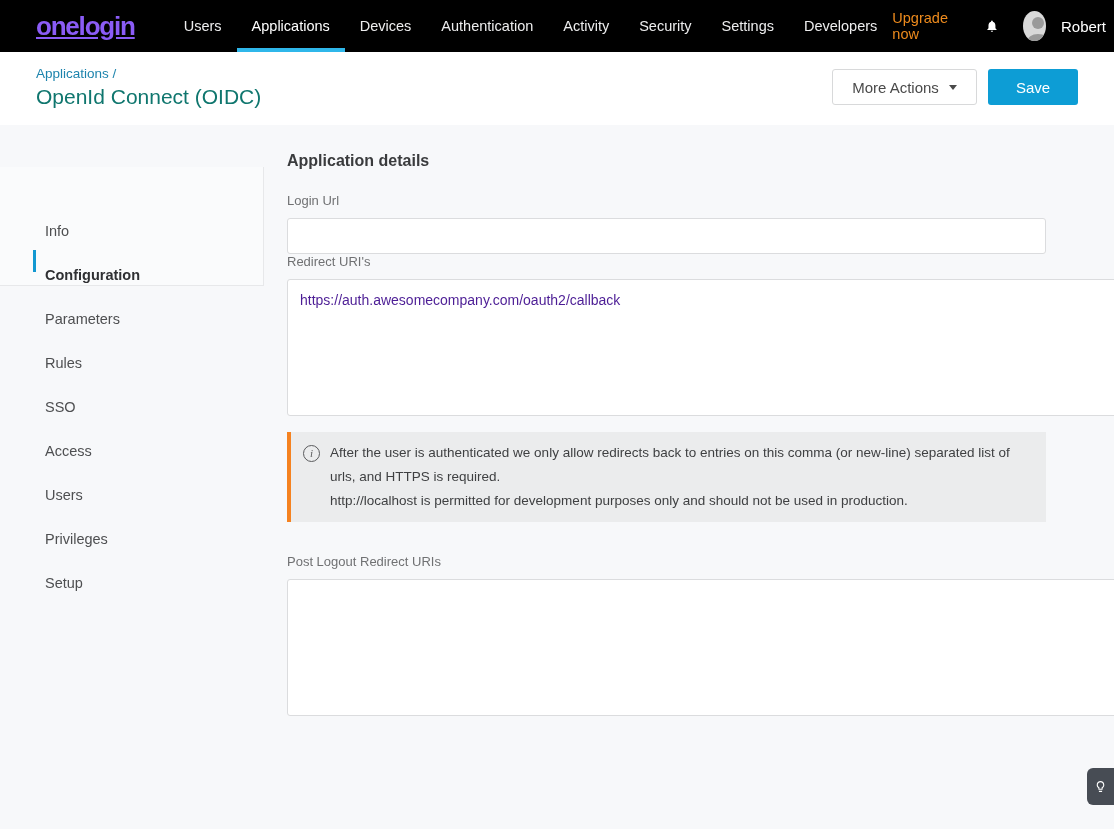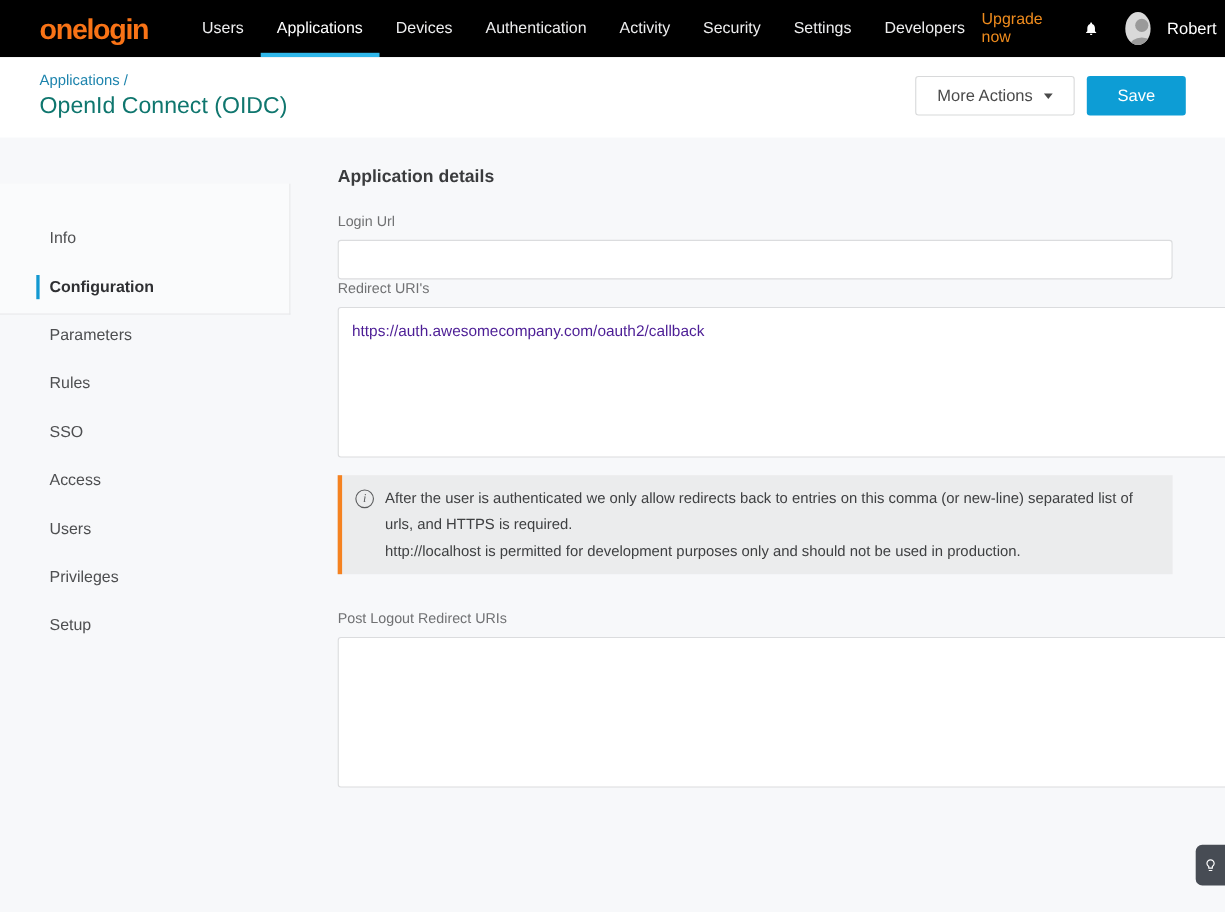--- a/index.html
+++ b/index.html
@@ -2,21 +2,21 @@
 <html><head>
 <meta charset="utf-8">
 <style>
   * { margin:0; padding:0; box-sizing:border-box; }
   html,body { width:1114px; height:829px; }
   body { font-family:"Liberation Sans", sans-serif; background:#f7f8fa; overflow:hidden; }
   .screen { position:relative; width:1114px; height:829px; background:#f7f8fa; }
 
   
   .topnav { position:relative; display:flex; align-items:stretch; height:52px; background:#000; padding:0 32px 0 36px; }
-  .logo { display:flex; align-items:center; color:#f97316; font-size:26px; font-weight:700; letter-spacing:-1.2px; margin-right:34px; }
+  .logo { display:flex; align-items:center; color:#8b5cf6; font-size:26px; font-weight:700; letter-spacing:-1.2px; margin-right:34px;text-decoration:underline; }
   .topnav-items { display:flex; align-items:stretch; }
   .topnav-item { position:relative; display:flex; align-items:center; padding:0 15px; color:#ededee; font-size:14.5px; cursor:pointer; }
   .topnav-item.active { color:#fff; }
   .tab-underline { position:absolute; left:0; right:0; bottom:0; height:4px; background:#2fb7ea; }
   .topnav-right { margin-left:auto; display:flex; align-items:center; }
   .upgrade { color:#ee8b1d; font-size:14.5px; cursor:pointer; margin-right:26px; }
   .bell { width:18px; height:18px; margin-right:24px; cursor:pointer; }
   .avatar { width:30px; height:30px; border-radius:50%; background:#d9d9d9; position:relative; overflow:hidden; margin-right:15px; cursor:pointer; }
   .avatar .head { position:absolute; top:6px; left:9px; width:12px; height:12px; border-radius:50%; background:#9a9a9a; }
   .avatar .shoulders { position:absolute; bottom:-9px; left:4px; width:22px; height:16px; border-radius:50%; background:#9a9a9a; }
@@ -28,25 +28,25 @@
   .page-title { margin-top:3px; color:#0f766e; font-size:21px; font-weight:400; }
   .head-actions { position:absolute; top:17px; right:36px; display:flex; }
   .btn-more { display:flex; align-items:center; justify-content:center; width:145px; height:36px; background:#fff; border:1px solid #d8d9da; border-radius:3px; color:#4a4a4a; font-size:15px; cursor:pointer; }
   .caret-down { width:0; height:0; border-left:4.5px solid transparent; border-right:4.5px solid transparent; border-top:5px solid #4a4a4a; margin-left:10px; }
   .btn-save { width:90px; height:36px; margin-left:11px; background:#0d9dd5; border:none; border-radius:3px; color:#fff; font-size:15px; cursor:pointer; display:flex; align-items:center; justify-content:center; }
 
   
   .content { position:relative; height:704px; }
   .side-panel { position:absolute; left:0; top:42px; width:264px; height:119px; background:#fafbfc; border-right:1px solid #e7e8ea; border-bottom:1px solid #e7e8ea; }
   .sidenav { position:absolute; left:0; top:70px; width:264px; }
-  .side-item { position:relative; height:44px; display:flex; align-items:center; padding-left:45px; font-size:14.5px; color:#4e4f51; cursor:pointer; }
+  .side-item { position:relative; height:44px; display:flex; align-items:flex-end; padding-left:45px; font-size:14.5px; color:#4e4f51; cursor:pointer; }
   .side-item.active { font-weight:700; color:#2f3033; }
   .side-item .active-bar { position:absolute; left:33px; top:11px; width:3px; height:22px; background:#1298d1; }
 
-  .main { position:absolute; left:307px; top:0; width:759px; }
+  .main { position:absolute; left:287px; top:0; width:759px; }
   .section-title { margin-top:27px; font-size:16px; font-weight:700; color:#3a3b3d; }
   .field-label { font-size:13px; color:#707173; }
   .lbl-login { margin-top:23px; }
   .lbl-redirect { }
   .lbl-postlogout { margin-top:32px; }
   .text-input { margin-top:10px; width:759px; height:36px; background:#fff; border:1px solid #dbdcde; border-radius:3px; padding:0 12px; font-size:14px; color:#4a4b4d; font-family:"Liberation Sans", sans-serif; }
   .text-area { display:block; margin-top:10px; width:906px; height:137px; background:#fff; border:1px solid #dbdcde; border-radius:3px; padding:10px 12px; font-size:14px; color:#4c1d95; line-height:20px; font-family:"Liberation Sans", sans-serif; resize:both; }
 
   .note { display:flex; margin-top:16px; width:759px; min-height:76px; background:#ebeced; border-left:4px solid #f58220; padding:9px 16px 9px 12px; }
   .note-icon { flex:0 0 auto; width:17px; height:17px; margin:4px 10px 0 0; border:1px solid #5a5b5d; border-radius:50%; color:#5a5b5d; font-size:11px; line-height:15px; text-align:center; font-family:"Liberation Serif", serif; font-style:italic; }

